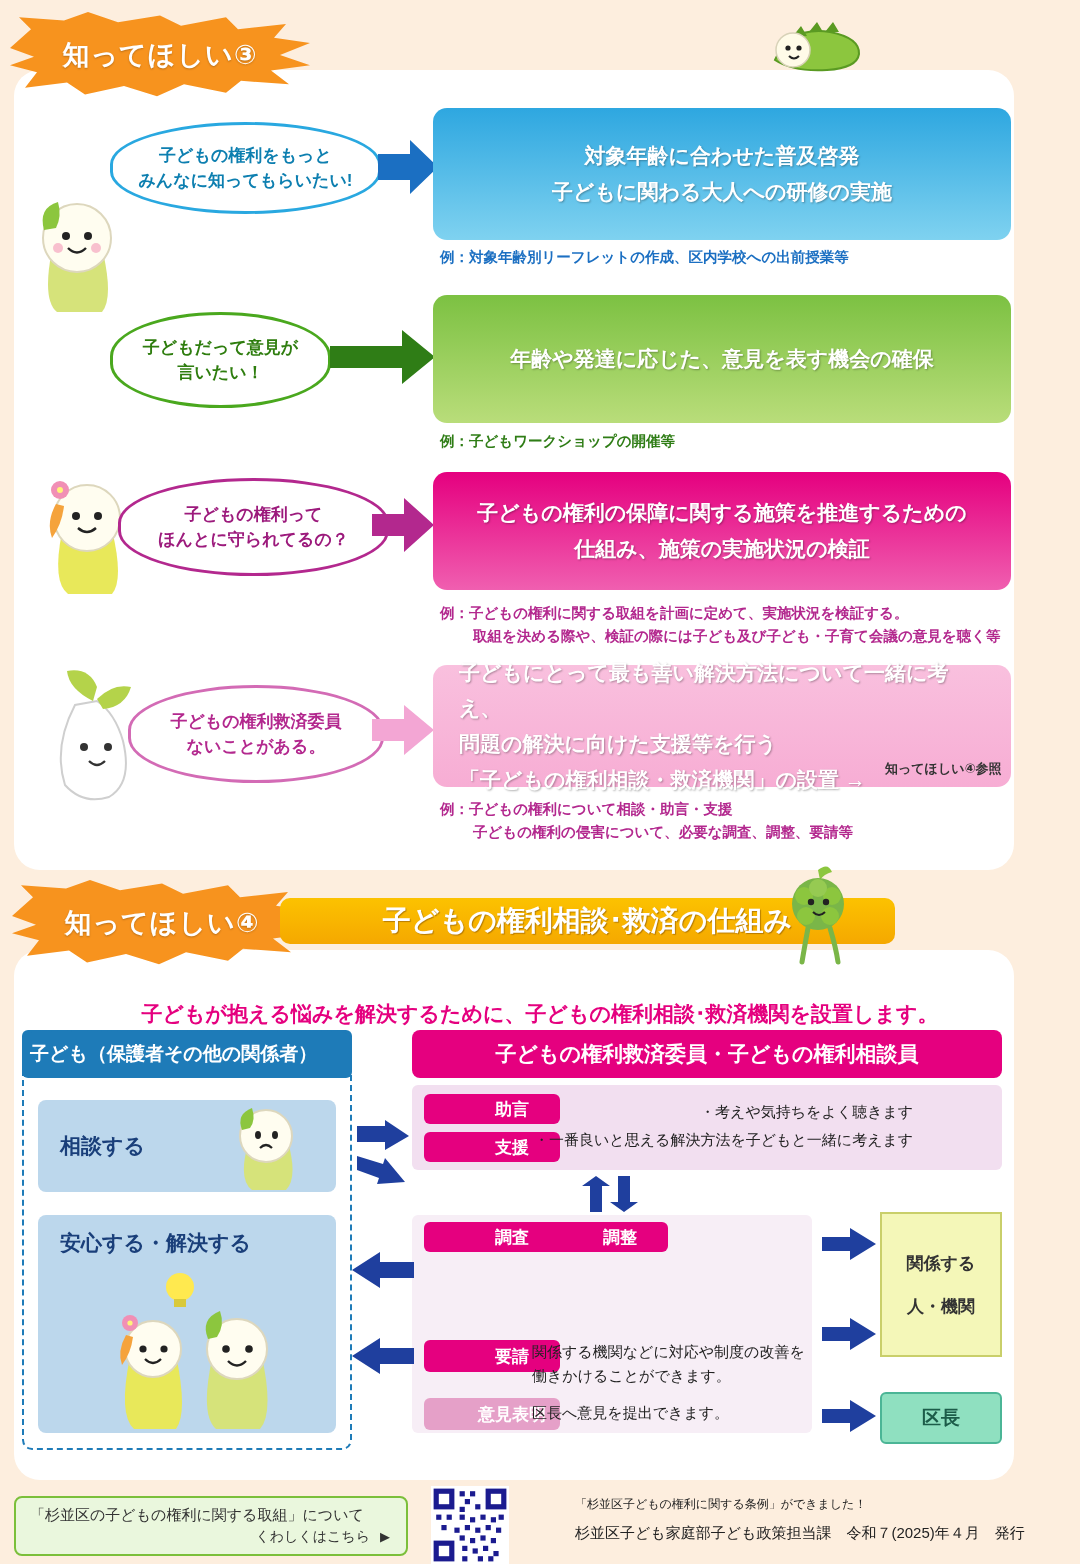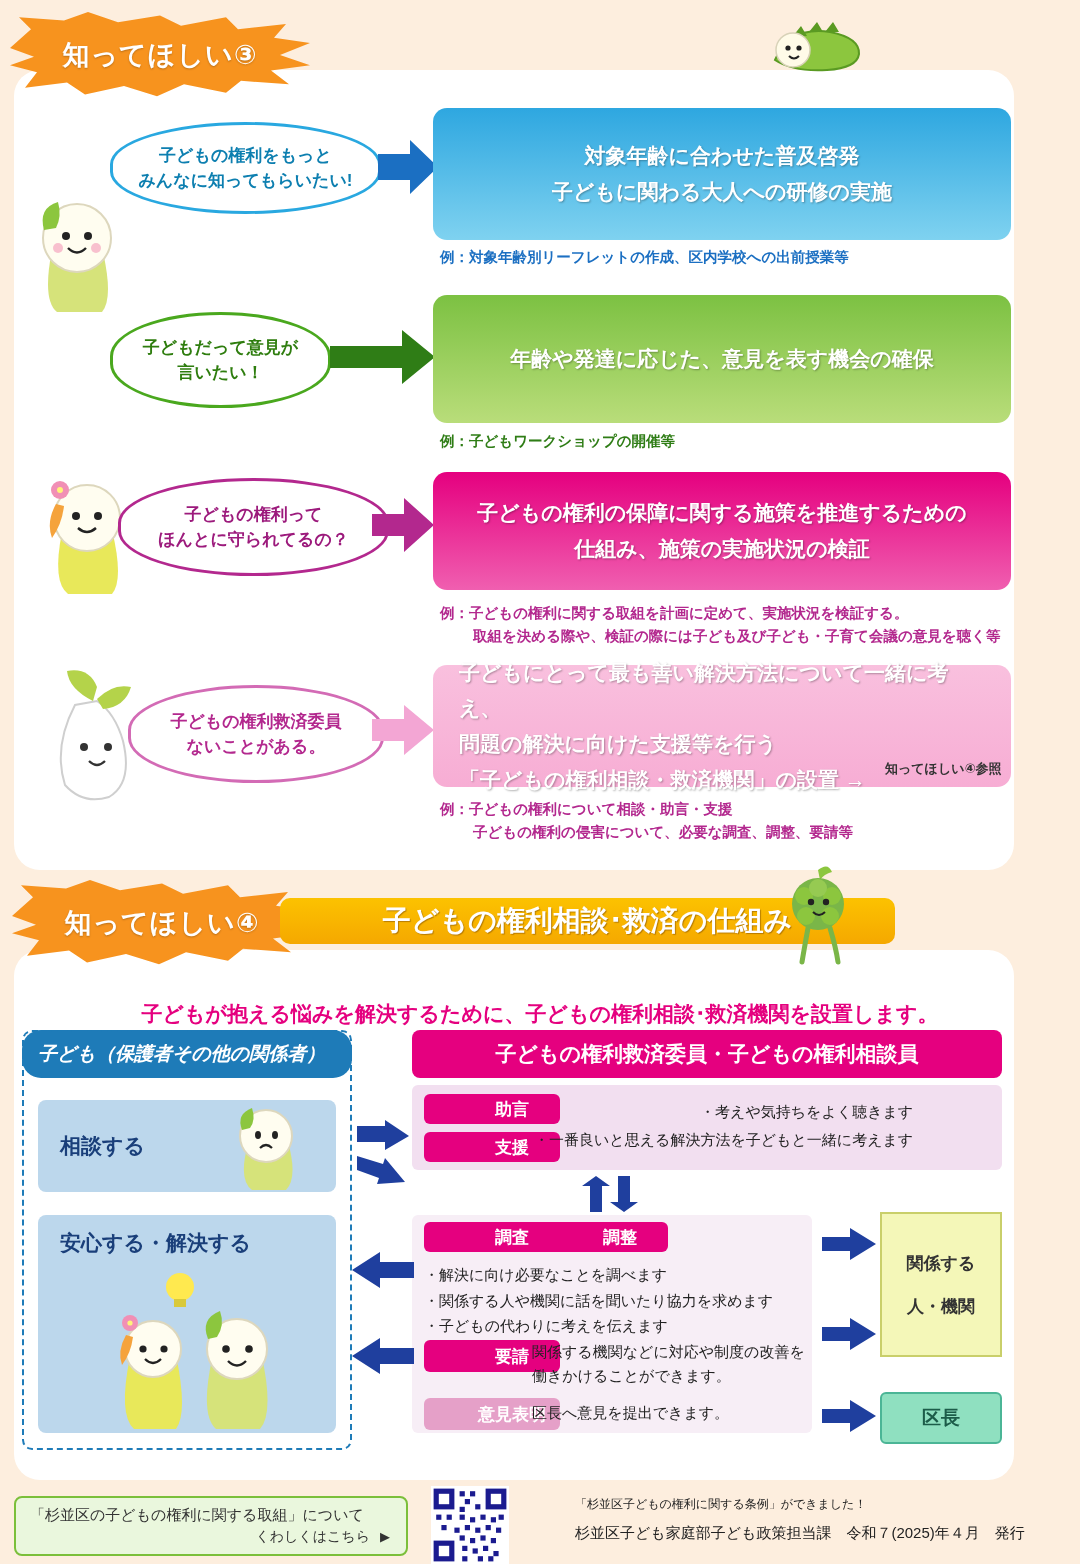--- a/index.html
+++ b/index.html
@@ -209,21 +209,21 @@
       <circle cx="36" cy="54" r="9" fill="#8cc63e"></circle>
     <circle cx="60" cy="54" r="9" fill="#8cc63e"></circle>
     <circle cx="41" cy="40" r="3.2" fill="#222"></circle>
       <circle cx="56" cy="40" r="3.2" fill="#222"></circle>
     <path d="M43 50 q6 6 12 0" stroke="#222" stroke-width="2" fill="none"></path>
     <path d="M38 66 q-4 22 -6 34 M60 66 q6 20 8 34" stroke="#7ab648" stroke-width="5" fill="none" stroke-linecap="round"></path>
   </svg>
 
   <div class="s4lead">子どもが抱える悩みを解決するために、子どもの権利相談･救済機関を設置します。</div>
 
-  <div class="box" style="left:22px;top:1030px;width:330px;height:48px;background:#1e7bb8;border-radius:19px;display:flex;align-items:center;padding-left:16px;color:#fff;font-weight:bold;font-size:19px;font-style:italic;">
+  <div class="box" style="left:22px;top:1030px;width:330px;height:48px;background:#1e7bb8;border-radius:6px;display:flex;align-items:center;padding-left:8px;color:#fff;font-weight:bold;font-size:19px;">
     <span>子ども（保護者その他の関係者）</span>
   </div>
   <div class="box" style="left:22px;top:1030px;width:330px;height:420px;border:2px dashed #1e7bb8;border-radius:10px;pointer-events:none;"></div>
 
   <div class="box" style="left:38px;top:1100px;width:298px;height:92px;background:#bcd7ec;border-radius:8px;display:flex;align-items:center;padding-left:22px;color:#1a3f7a;font-weight:bold;font-size:21px;">
     <span>相談する</span>
   </div>
   <svg class="mascot" style="left:218px;top:1098px;" width="92" height="96" viewBox="0 0 92 96">
     <path d="M30 46 Q20 82 34 92 L68 92 Q80 80 70 44 Z" fill="#d6e37a"></path>
     <circle cx="48" cy="38" r="26" fill="#fffdf0" stroke="#ddd7bd" stroke-width="2"></circle>
@@ -274,23 +274,20 @@
     <path d="M38 0 V26 H30 L44 36 L58 26 H50 V0 Z" fill="#1f3f9e"></path>
   </svg>
 
   <div class="box" style="left:412px;top:1215px;width:400px;height:218px;background:#f7eef6;border-radius:6px;"></div>
   <div class="lbl" style="position:absolute;left:424px;top:1222px;width:96px;height:30px;background:#e5007f;">
     <span>調査</span>
   </div>
   <div class="lbl" style="position:absolute;left:532px;top:1222px;width:96px;height:30px;background:#e5007f;">
     <span>調整</span>
   </div>
-  <div style="position:absolute;left:424px;top:1262px;font-size:15px;line-height:1.7;color:#222;white-space:pre-line;">・解決に向け必要なことを調べます
-・関係する人や機関に話を聞いたり協力を求めます
-・子どもの代わりに考えを伝えます</div>
 
   <div class="lbl" style="position:absolute;left:424px;top:1340px;width:96px;height:32px;background:#e5007f;">
     <span>要請</span>
   </div>
   <div style="position:absolute;left:532px;top:1340px;font-size:15px;line-height:1.6;color:#222;white-space:pre-line;">関係する機関などに対応や制度の改善を
 働きかけることができます。</div>
 
   <div class="lbl" style="position:absolute;left:424px;top:1398px;width:96px;height:32px;background:#e5a0c8;">
     <span>意見表明</span>
   </div>

